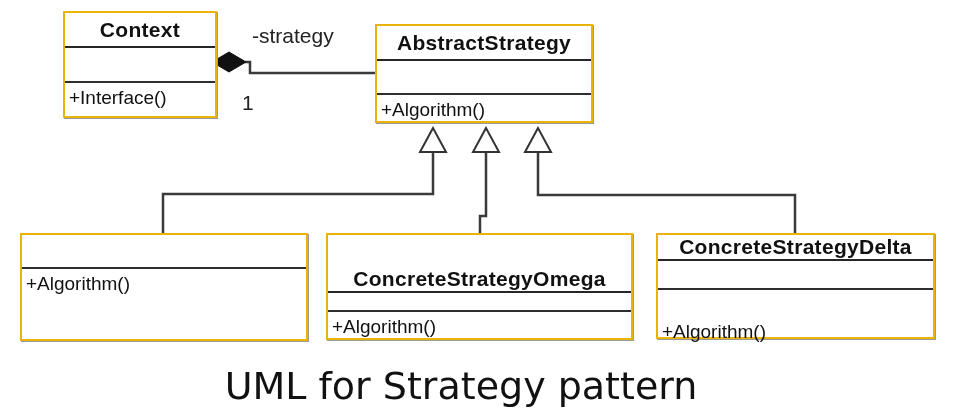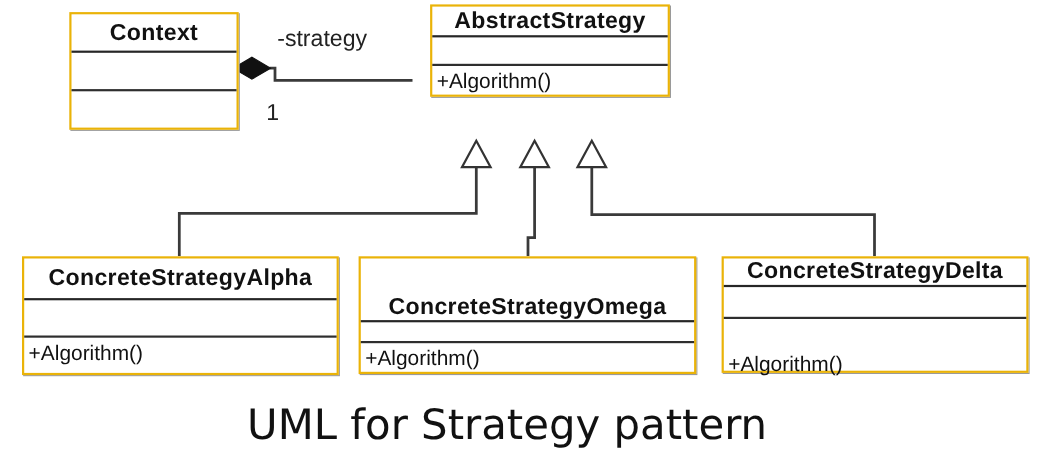--- a/index.html
+++ b/index.html
@@ -89,30 +89,30 @@
     <polyline points="538,151 538,195 795,195 795,233" fill="none" stroke="#3a3a3a" stroke-width="2.5"></polyline>
 
     <polygon points="433,128 420,152 446,152" fill="#ffffff" stroke="#333333" stroke-width="2"></polygon>
     <polygon points="486,128 473,152 499,152" fill="#ffffff" stroke="#333333" stroke-width="2"></polygon>
     <polygon points="538,128 525,152 551,152" fill="#ffffff" stroke="#333333" stroke-width="2"></polygon>
   </svg>
 
   <div class="uml-class" style="left:63px; top:11px; width:154px; height:107px;">
     <div class="uml-class-title" style="height:35px;">Context</div>
     <div class="uml-class-attrs" style="height:35px;"></div>
+    <div class="uml-class-methods">+Interface()</div>
   </div>
 
-  <div class="uml-class" style="left:375px; top:4px; width:218px; height:84px;margin-left:16px;">
+  <div class="uml-class" style="left:375px; top:24px; width:218px; height:99px;">
     <div class="uml-class-title" style="height:36px;">AbstractStrategy</div>
     <div class="uml-class-attrs" style="height:34px;"></div>
     <div class="uml-class-methods">+Algorithm()</div>
   </div>
 
   <div class="uml-class" style="left:20px; top:233px; width:288px; height:108px;">
-    <div class="uml-class-title" style="height:38px;">ConcreteStrategyAlpha</div>
     <div class="uml-class-attrs" style="height:34px;"></div>
     <div class="uml-class-methods">+Algorithm()</div>
   </div>
 
   <div class="uml-class" style="left:326px; top:233px; width:307px; height:107px;">
     <div class="uml-class-title" style="height:38px;margin-top:32px;">ConcreteStrategyOmega</div>
     <div class="uml-class-attrs" style="height:33px;"></div>
     <div class="uml-class-methods">+Algorithm()</div>
   </div>
 

